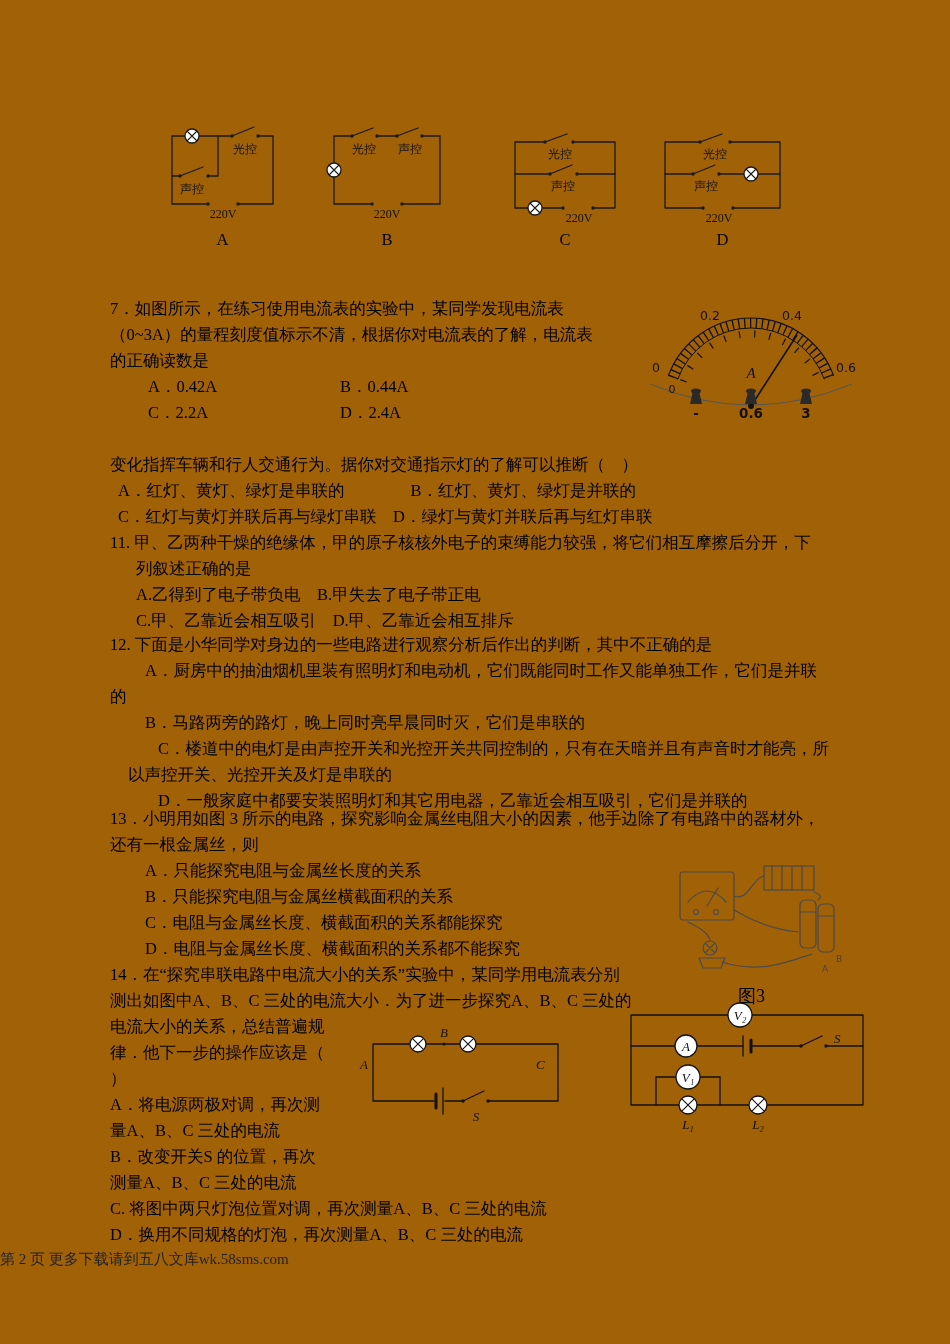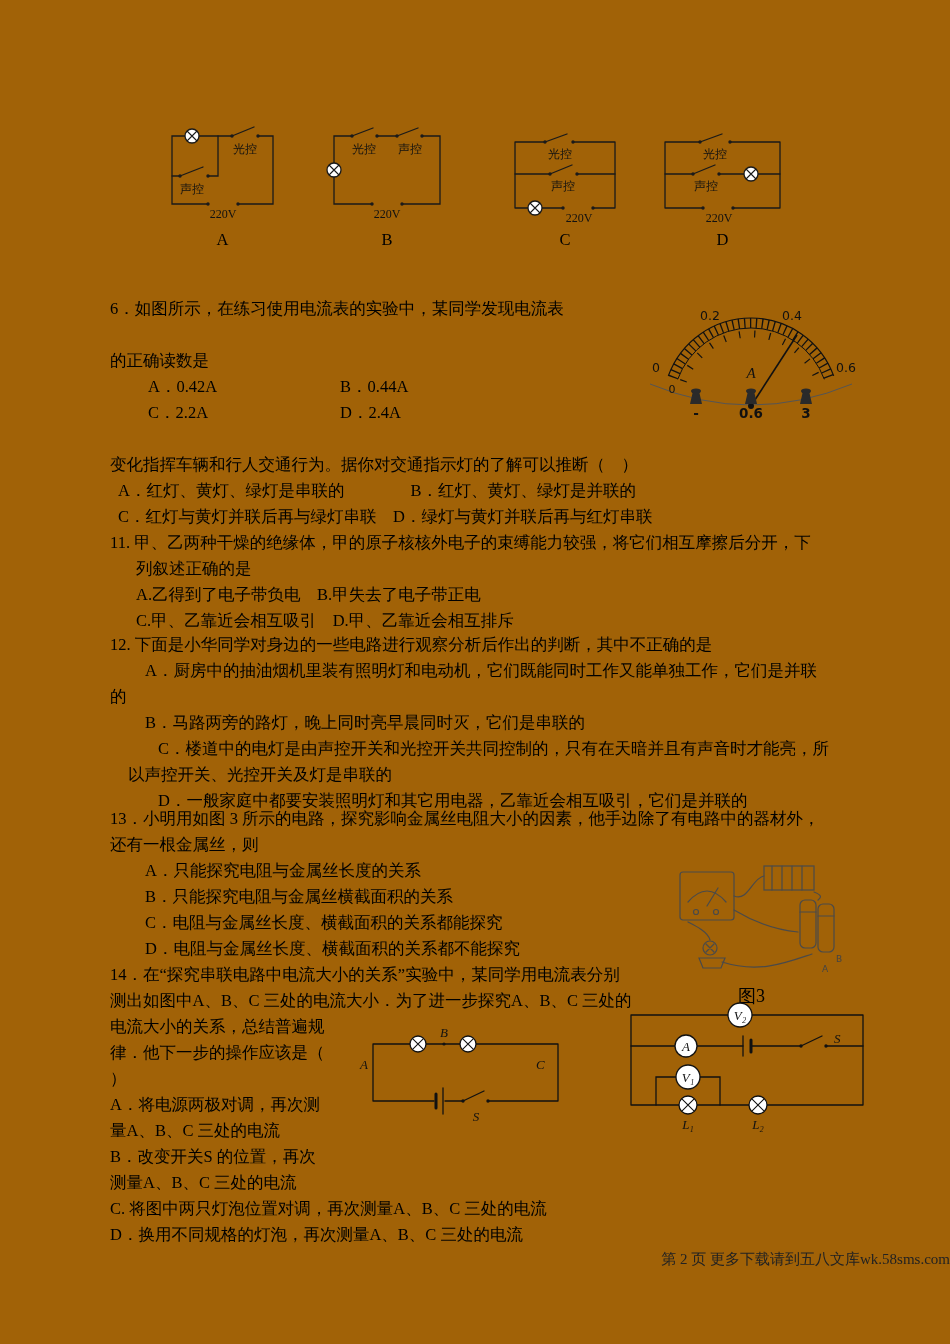--- a/index.html
+++ b/index.html
@@ -2,21 +2,21 @@
 <html><head>
 <meta charset="utf-8">
 <style>
   * { margin:0; padding:0; box-sizing:border-box; }
   html,body { background:#9a9a9a; }
   .page { position:relative; width:950px; height:1344px; margin:0 auto; background:#a16207;
           font-family:"Liberation Serif","DejaVu Serif",serif; color:#000; overflow:hidden; }
   .t   { position:absolute; font-size:16.5px; line-height:1.25; white-space:pre; }
   .abs { position:absolute; }
   .lbl { text-align:center; }
-  .footer { position:absolute; left:0; top:1250px; width:100%; text-align:right; font-size:15px; color:#222; }
+  .footer { position:absolute; left:0; top:1250px; width:100%; text-align:left; font-size:15px; color:#222; }
   .figcap { position:absolute; font-size:18px; }
   
   .ct  { font-size:12px; fill:#111; font-family:"Liberation Serif","DejaVu Serif",serif; }
   .amt { font-size:12.5px; fill:#111; font-family:"DejaVu Sans",sans-serif; }
   .amt2{ font-size:11px; fill:#111; font-family:"DejaVu Sans",sans-serif; }
   .amb { font-size:13.5px; font-weight:bold; fill:#111; font-family:"DejaVu Sans",sans-serif; }
   .amu { font-size:15px; font-style:italic; fill:#111; font-family:"Liberation Serif",serif; }
   .cl  { font-size:13px; fill:#111; font-style:italic; font-family:"Liberation Serif","DejaVu Serif",serif; }
   .fig-t { font-size:9px; fill:#444; font-family:"DejaVu Sans",sans-serif; }
 </style>
@@ -109,21 +109,22 @@
     <text class="ct" x="60" y="26" text-anchor="middle">光控</text>
     <text class="ct" x="51" y="58" text-anchor="middle">声控</text>
     <text class="ct" x="64" y="90" text-anchor="middle">220V</text>
   </svg>
 
   <div class="t lbl" style="left:160px;top:230px;width:125px">A</div>
   <div class="t lbl" style="left:322px;top:230px;width:130px">B</div>
   <div class="t lbl" style="left:505px;top:230px;width:120px">C</div>
   <div class="t lbl" style="left:655px;top:230px;width:135px">D</div>
 
-  <div class="t" style="left:110px;top:299px">6．如图所示，在练习使用电流表的实验中，某同学发现电流表</div>
+  <div class="t" style="left:110px;top:299px">7．如图所示，在练习使用电流表的实验中，某同学发现电流表</div>
+  <div class="t" style="left:110px;top:325px">（0~3A）的量程刻度值标示不清，根据你对电流表的了解，电流表</div>
   <div class="t" style="left:110px;top:351px">的正确读数是</div>
   <div class="t" style="left:148px;top:377px">A．0.42A</div>
   <div class="t" style="left:340px;top:377px">B．0.44A</div>
   <div class="t" style="left:148px;top:403px">C．2.2A</div>
   <div class="t" style="left:340px;top:403px">D．2.4A</div>
 
   <svg class="abs" style="left:634px;top:298px" width="235" height="122" viewBox="0 0 235 122">
     <path d="M39,79.6 A83,83 0 0 1 195,79.6" stroke="#111" stroke-width="10" fill="none" stroke-dasharray="1.3,4.6"></path>
     <path d="M34.3,77.9 A88,88 0 0 1 199.7,77.9" stroke="#111" stroke-width="1.2" fill="none"></path>
     <path d="M43.7,81.3 A78,78 0 0 1 190.3,81.3" stroke="#111" stroke-width="1" fill="none"></path>

